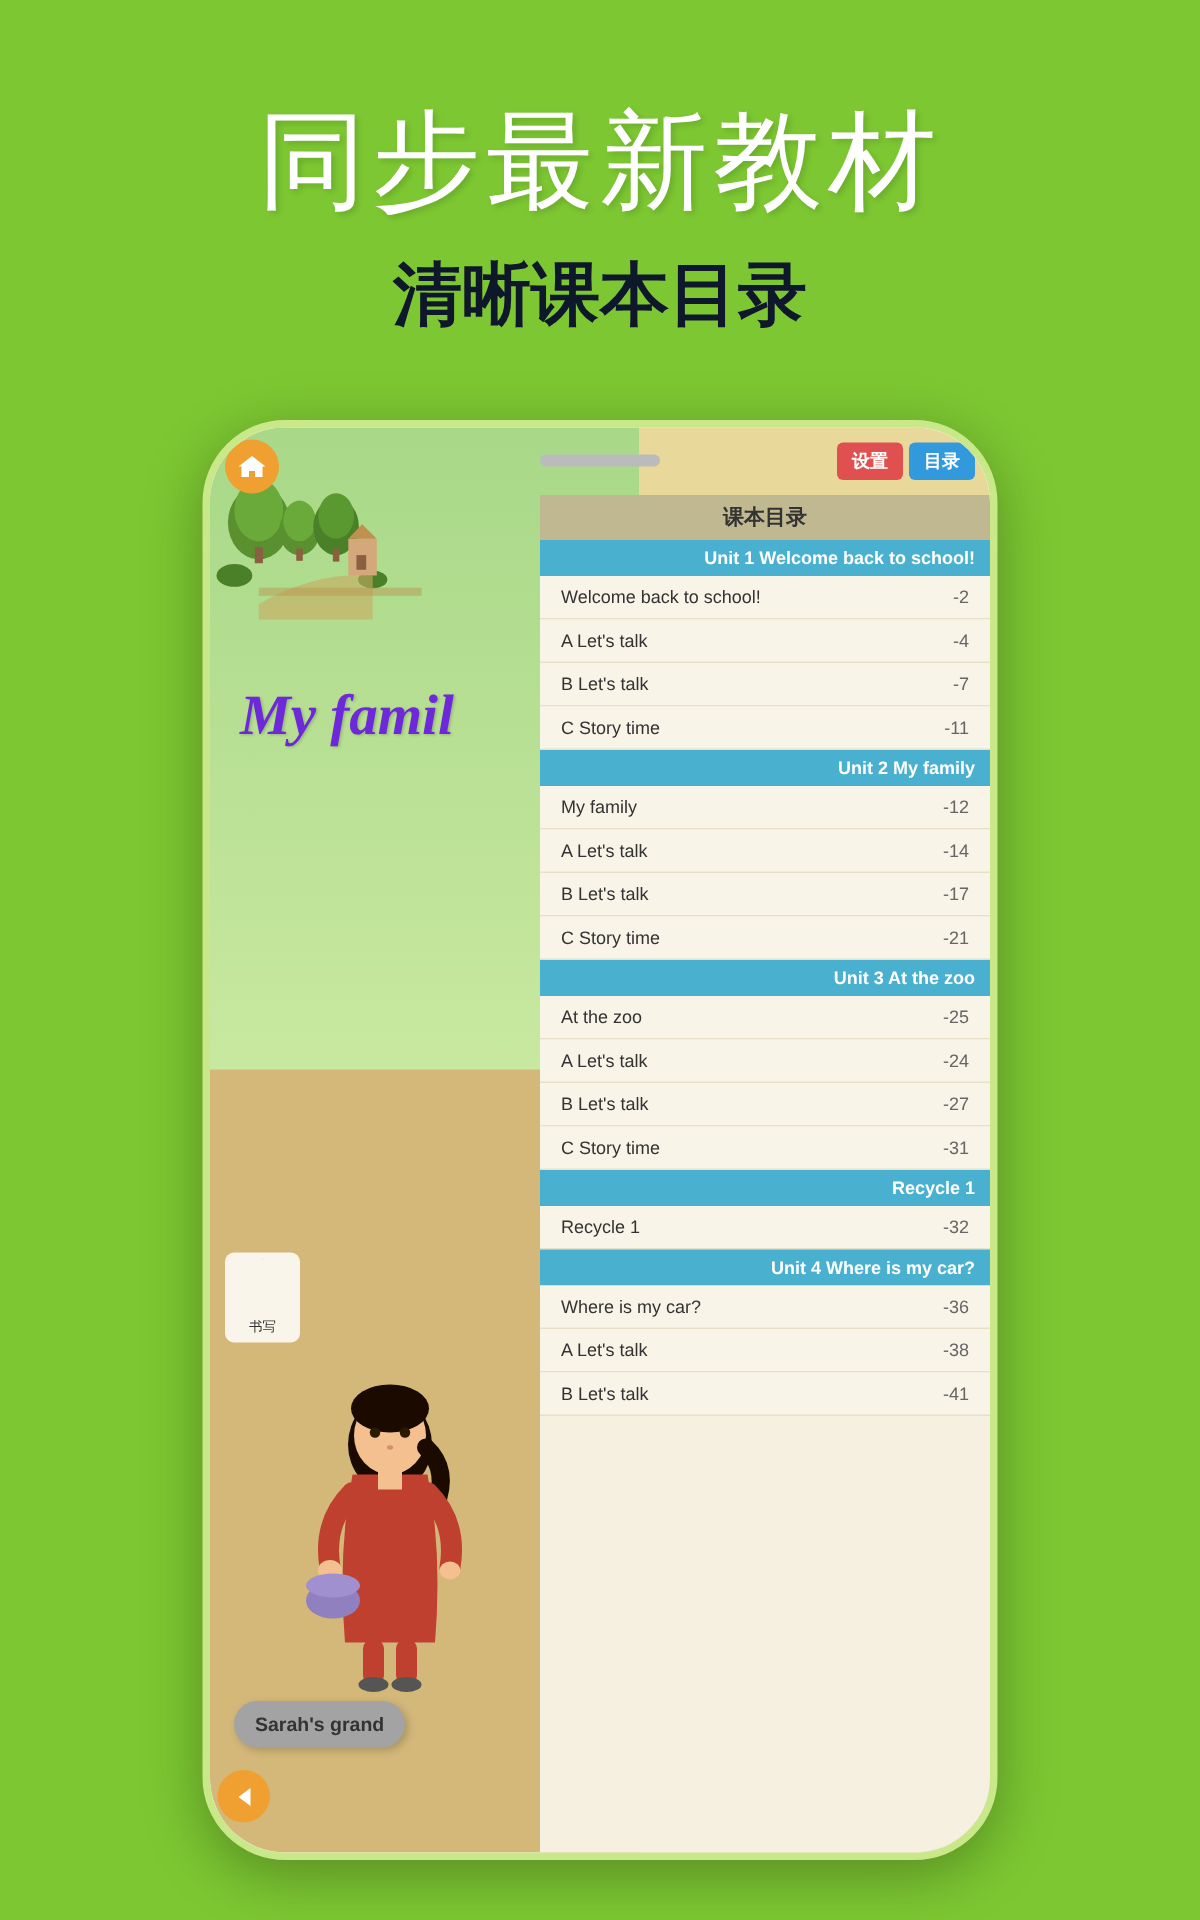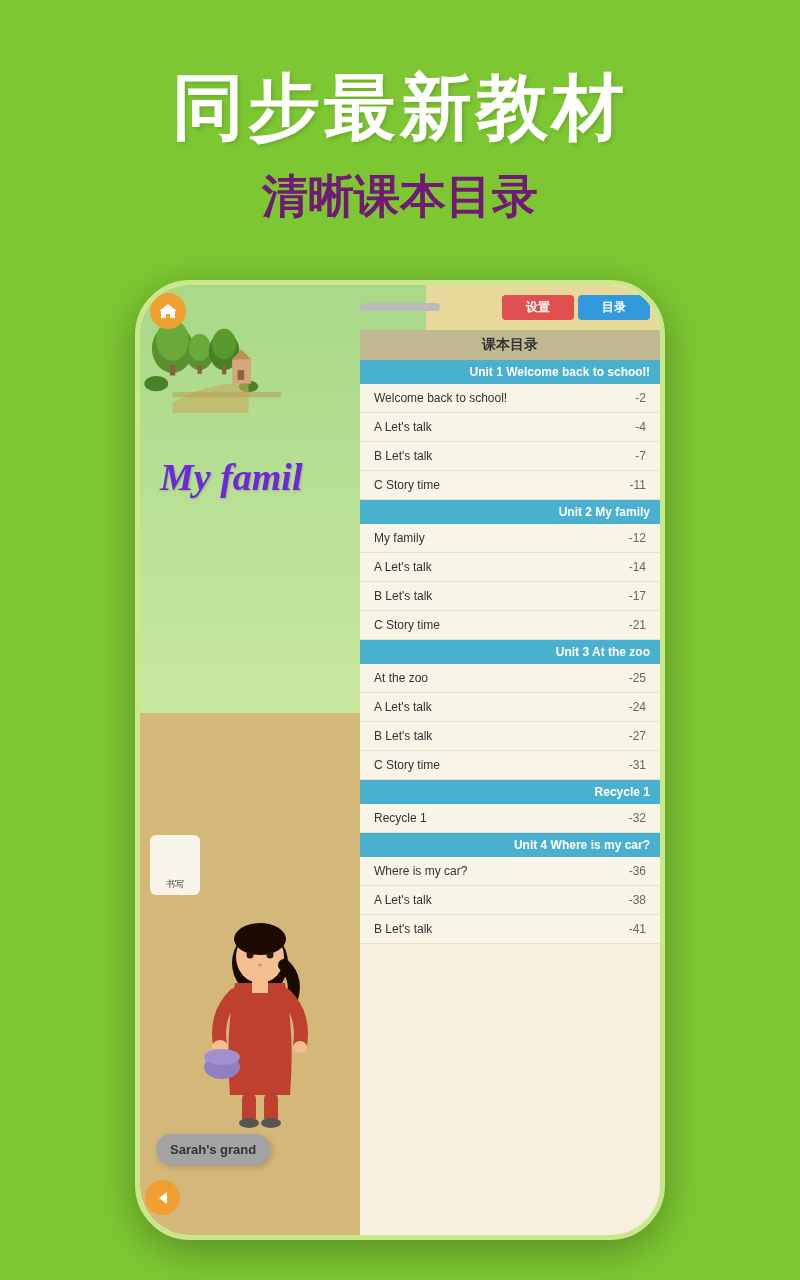--- a/index.html
+++ b/index.html
@@ -13,31 +13,31 @@
     }
 
     .header-text {
       text-align: center;
       padding-top: 60px;
       padding-bottom: 20px;
     }
 
     .header-title {
       font-size: 72px;
-      font-weight: 700;
+      font-weight: 400;
       color: white;
       letter-spacing: 4px;
       font-family: 'SimHei', 'Microsoft YaHei', sans-serif;
       text-shadow: 2px 2px 4px rgba(0,0,0,0.15);
     }
 
     .header-subtitle {
       font-size: 46px;
       font-weight: 700;
-      color: #701a75;
+      color: #0f172a;
       margin-top: 10px;
       font-family: 'SimHei', 'Microsoft YaHei', sans-serif;
     }
 
     
     .phone-frame {
       position: absolute;
       top: 280px;
       left: 50%;
       transform: translateX(-50%);
@@ -146,21 +146,21 @@
     .top-bar {
       position: absolute;
       top: 10px;
       right: 10px;
       display: flex;
       gap: 4px;
       z-index: 20;
     }
 
     .top-btn {
-      padding: 4px 24px;
+      padding: 4px 10px;
       border-radius: 4px;
       font-size: 12px;
       font-weight: 700;
       color: white;
       font-family: 'SimHei', sans-serif;
     }
 
     .btn-settings {
       background: #e05050;
     }

